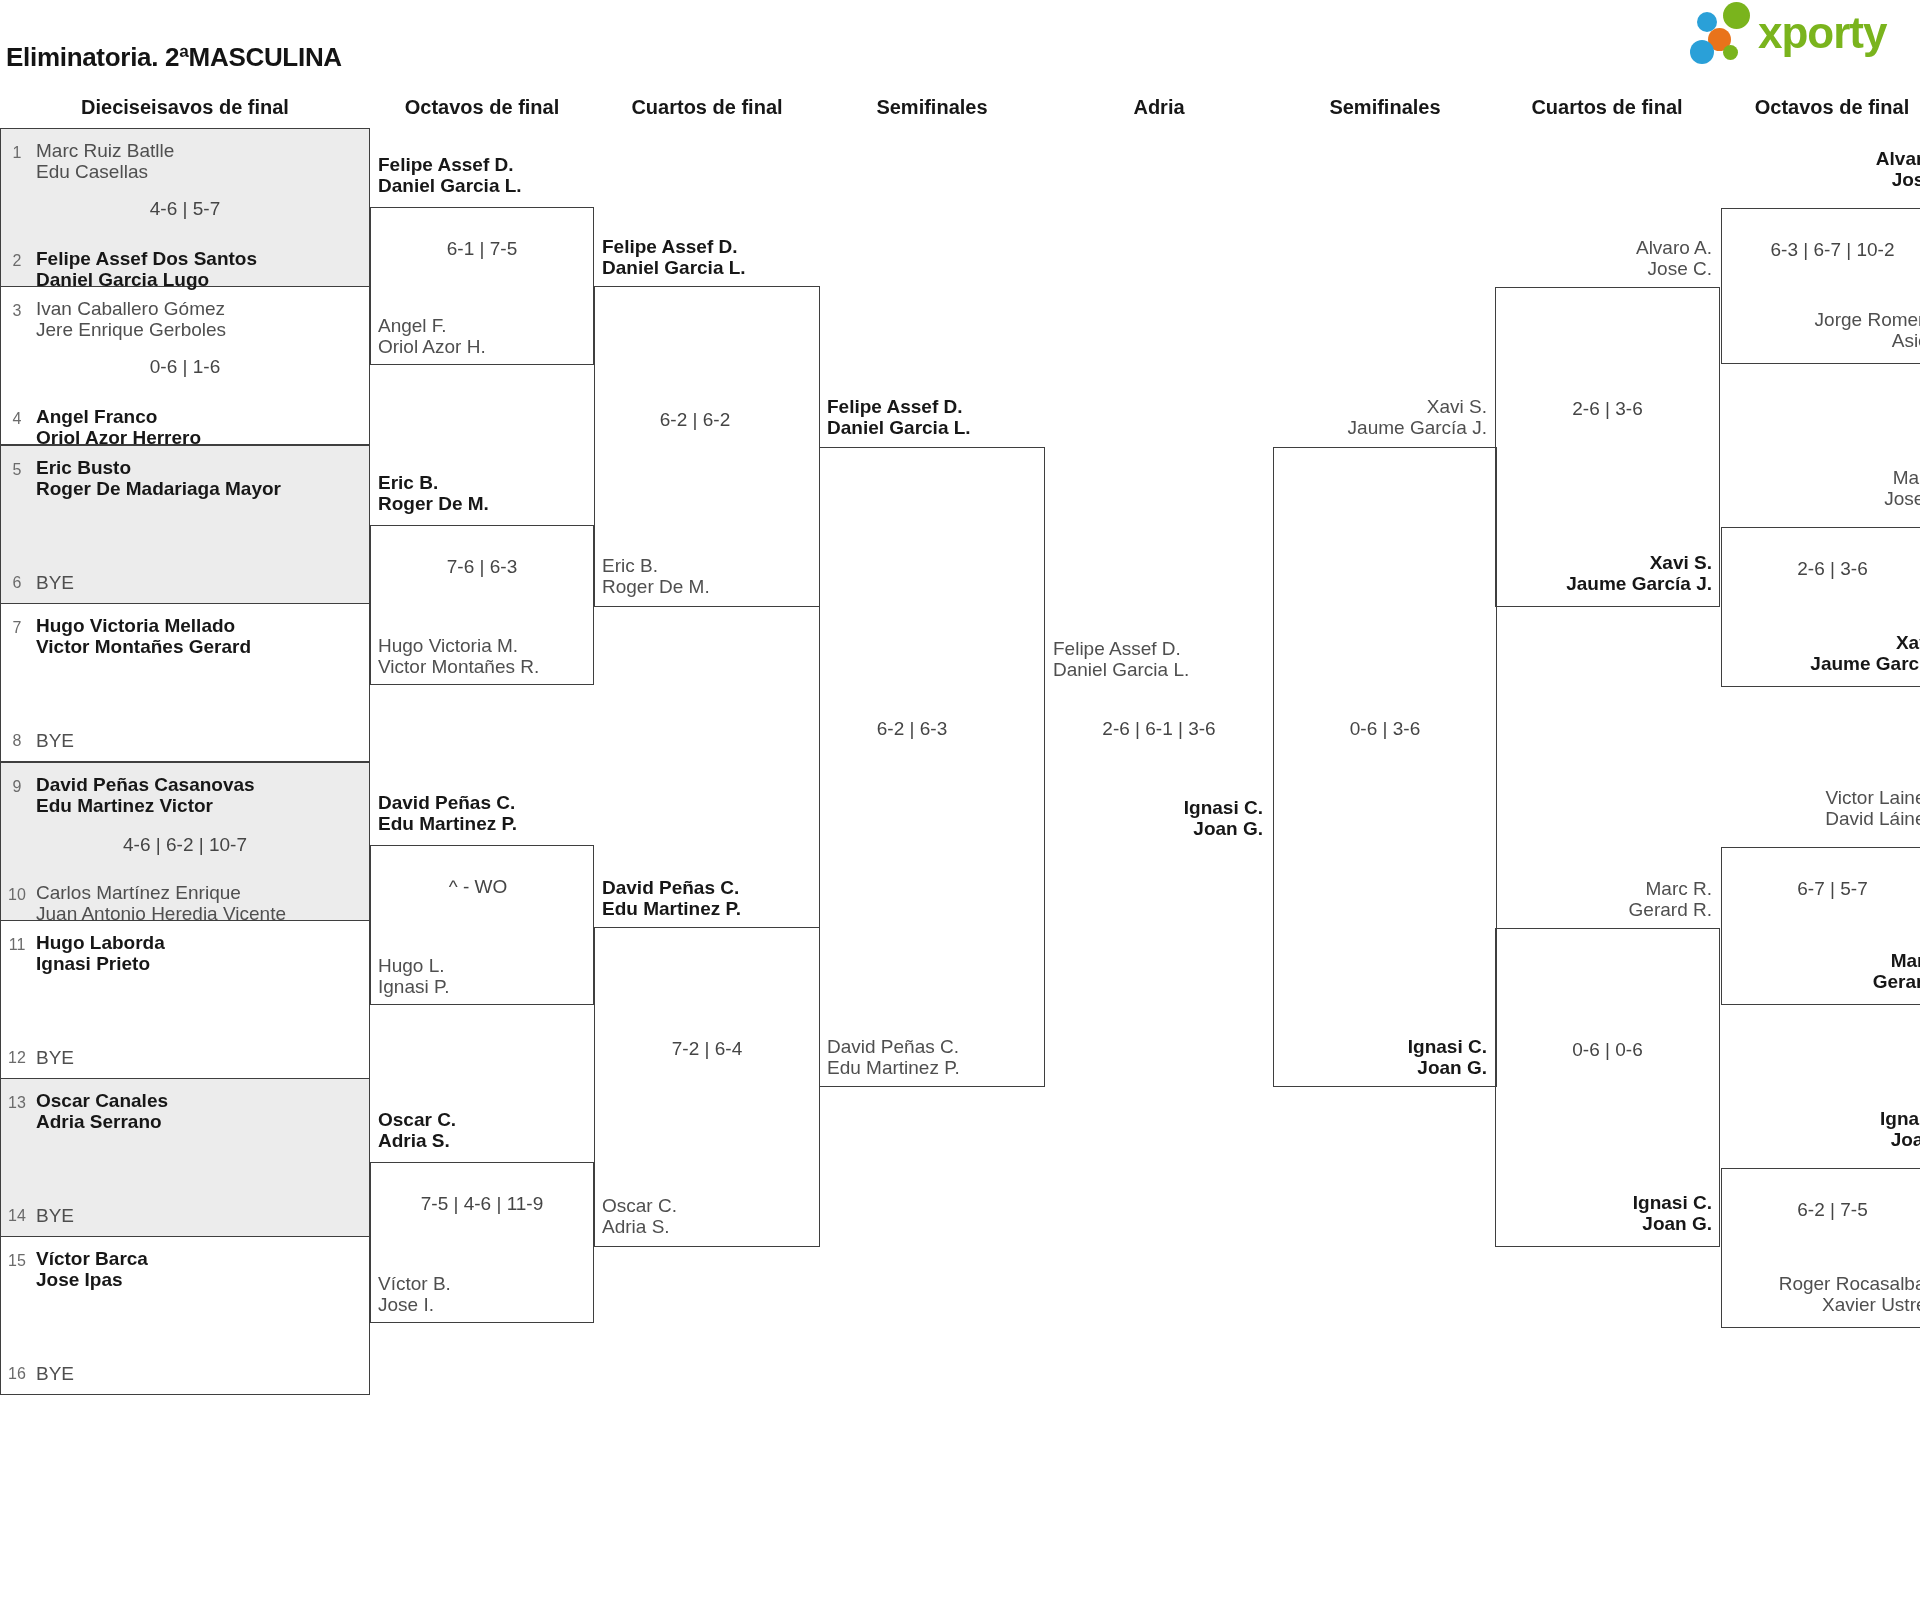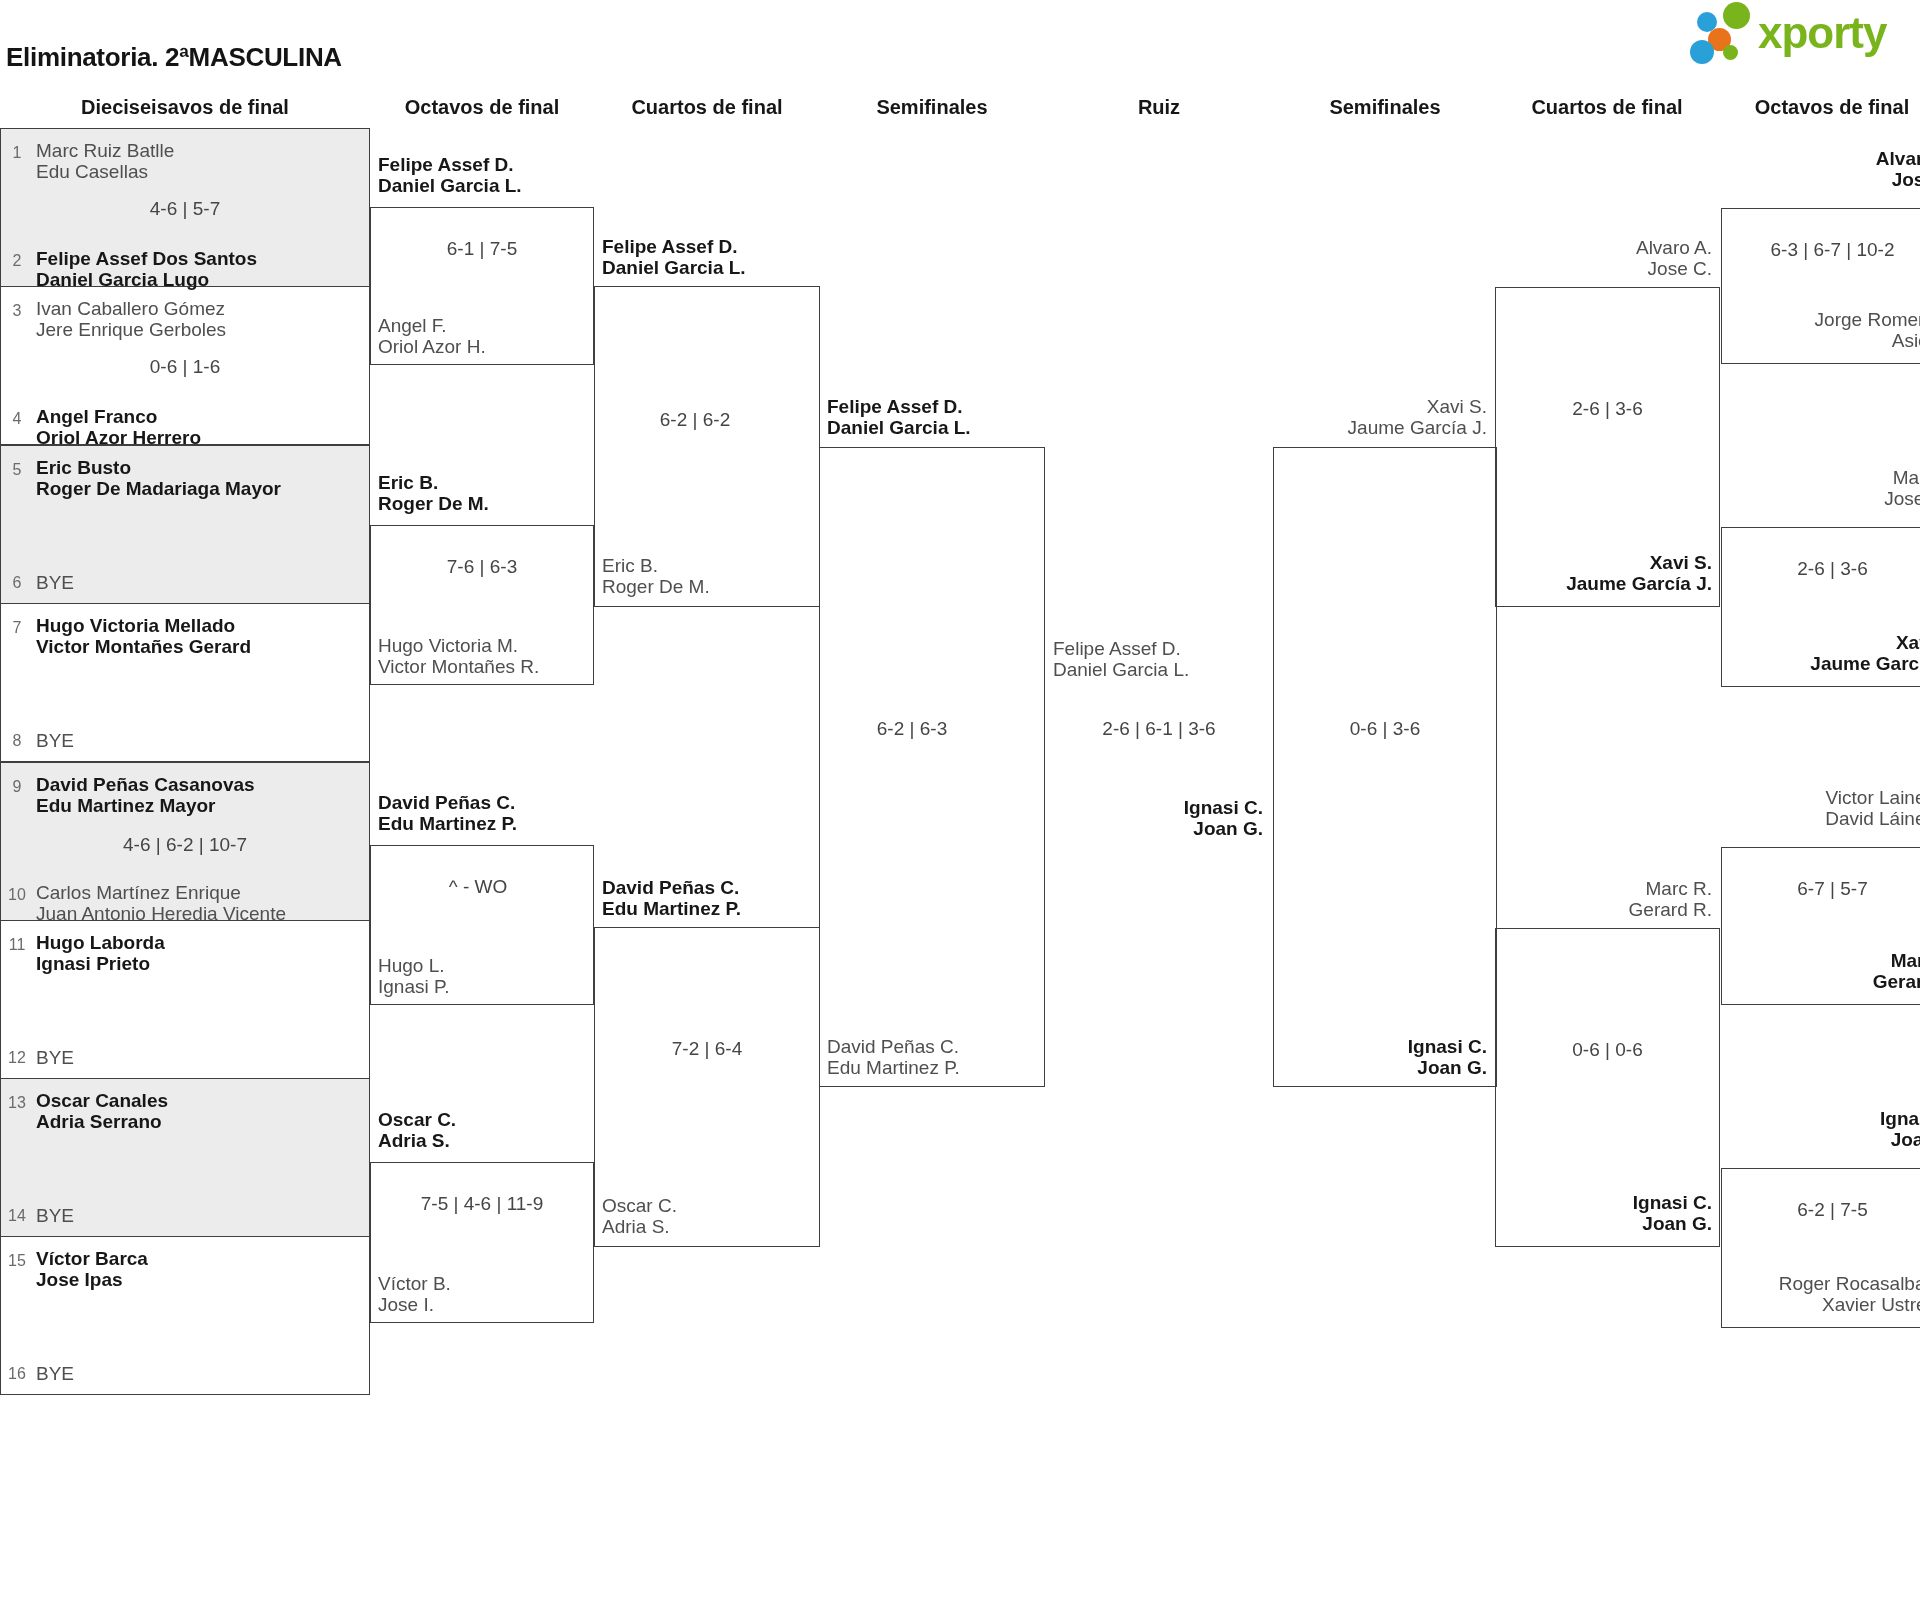--- a/index.html
+++ b/index.html
@@ -38,21 +38,21 @@
     <span class="dot orange" style="left:1708px;top:28px;width:23px;height:23px"></span>
     <span class="dot blue" style="left:1690px;top:40px;width:24px;height:24px"></span>
     <span class="dot green" style="left:1723px;top:45px;width:15px;height:15px"></span>
     <span class="logo-text">xporty</span>
   </div>
 
   <div class="rh" style="left:55px">Dieciseisavos de final</div>
   <div class="rh" style="left:352px">Octavos de final</div>
   <div class="rh" style="left:577px">Cuartos de final</div>
   <div class="rh" style="left:802px">Semifinales</div>
-  <div class="rh" style="left:1029px">Ruiz</div>
+  <div class="rh" style="left:1029px">Adria</div>
   <div class="rh" style="left:1255px">Semifinales</div>
   <div class="rh" style="left:1477px">Cuartos de final</div>
   <div class="rh" style="left:1702px">Octavos de final</div>
 
   <div class="pair g" style="top:128px"></div>
   <div class="pair" style="top:286px"></div>
   <div class="pair g" style="top:445px"></div>
   <div class="pair" style="top:603px"></div>
   <div class="pair g" style="top:762px"></div>
   <div class="pair" style="top:920px"></div>
@@ -110,21 +110,21 @@
   <div class="abs name b" style="left:36px;top:615px">
     <div>Hugo Victoria Mellado</div>
       <div>Victor Montañes Gerard</div>
   </div>
   <div class="num" style="left:4px;top:730px">8</div>
   <div class="abs name" style="left:36px;top:730px">BYE</div>
 
   <div class="num" style="left:4px;top:776px">9</div>
   <div class="abs name b" style="left:36px;top:774px">
     <div>David Peñas Casanovas</div>
-      <div>Edu Martinez Mayor</div>
+      <div>Edu Martinez Victor</div>
   </div>
   <div class="score" style="left:0;top:834px;width:370px">4-6 | 6-2 | 10-7</div>
   <div class="num" style="left:4px;top:884px">10</div>
   <div class="abs name" style="left:36px;top:882px">
     <div>Carlos Martínez Enrique</div>
       <div>Juan Antonio Heredia Vicente</div>
   </div>
 
   <div class="num" style="left:4px;top:934px">11</div>
   <div class="abs name b" style="left:36px;top:932px">

